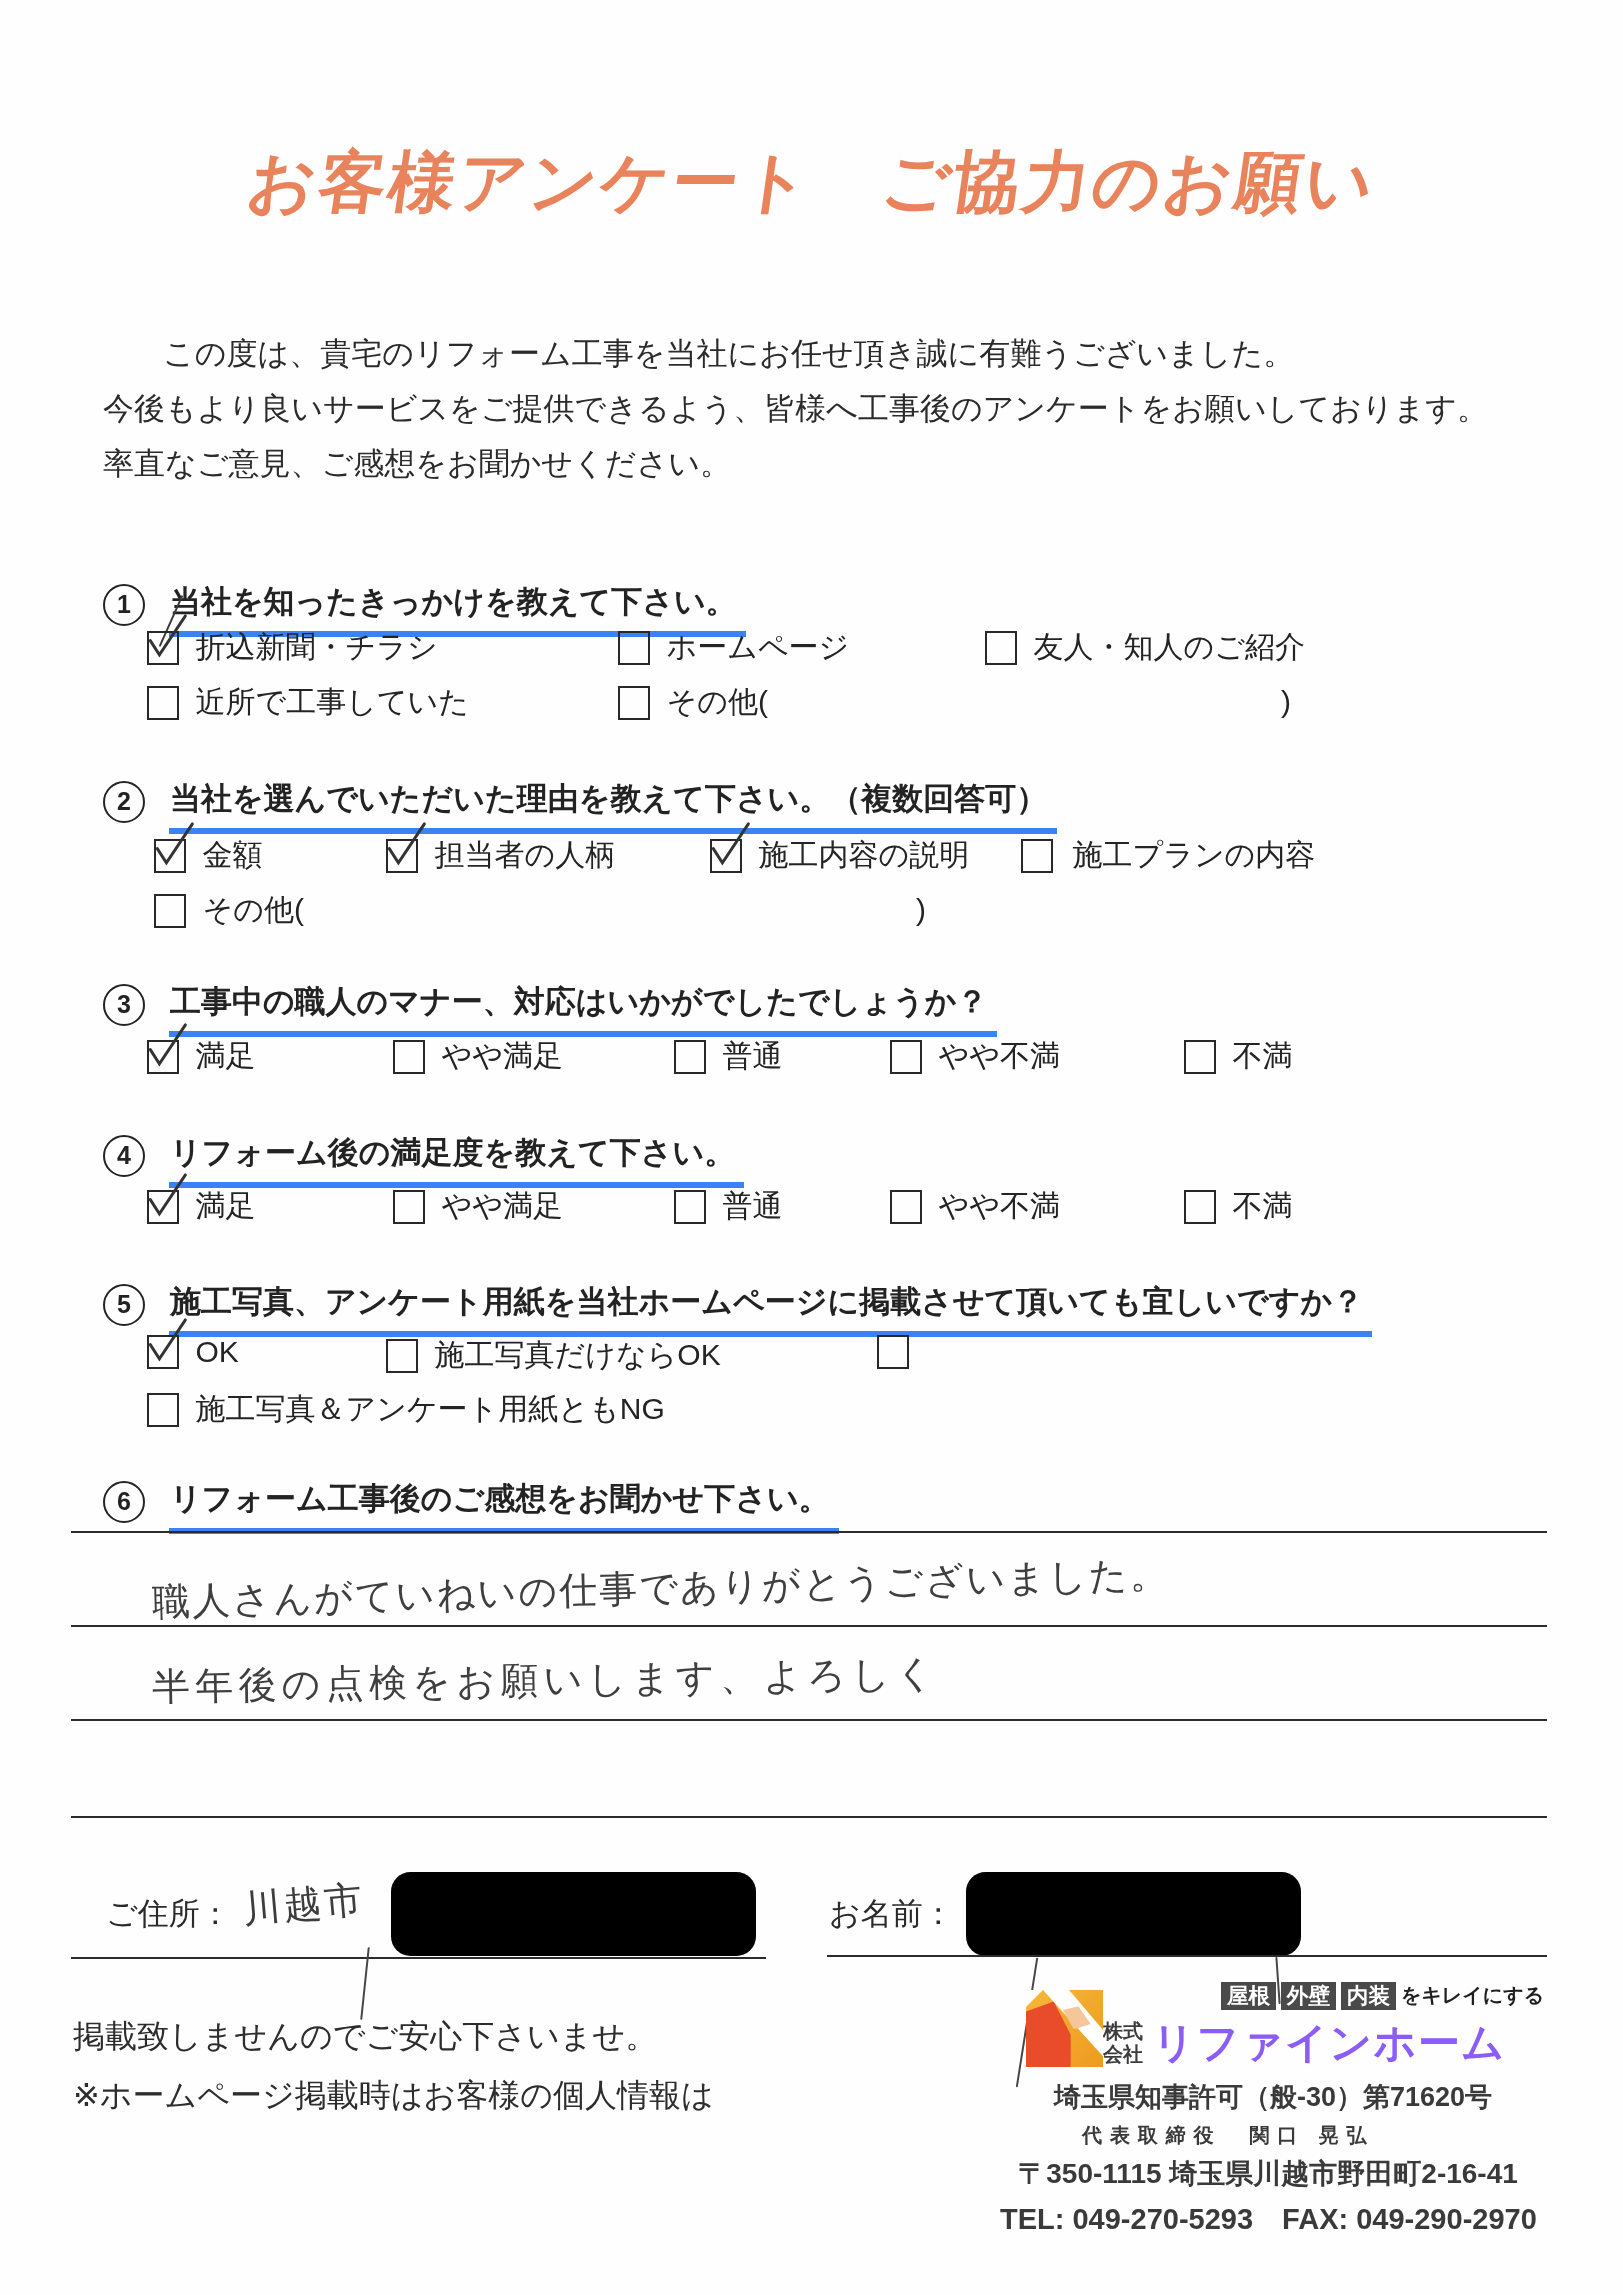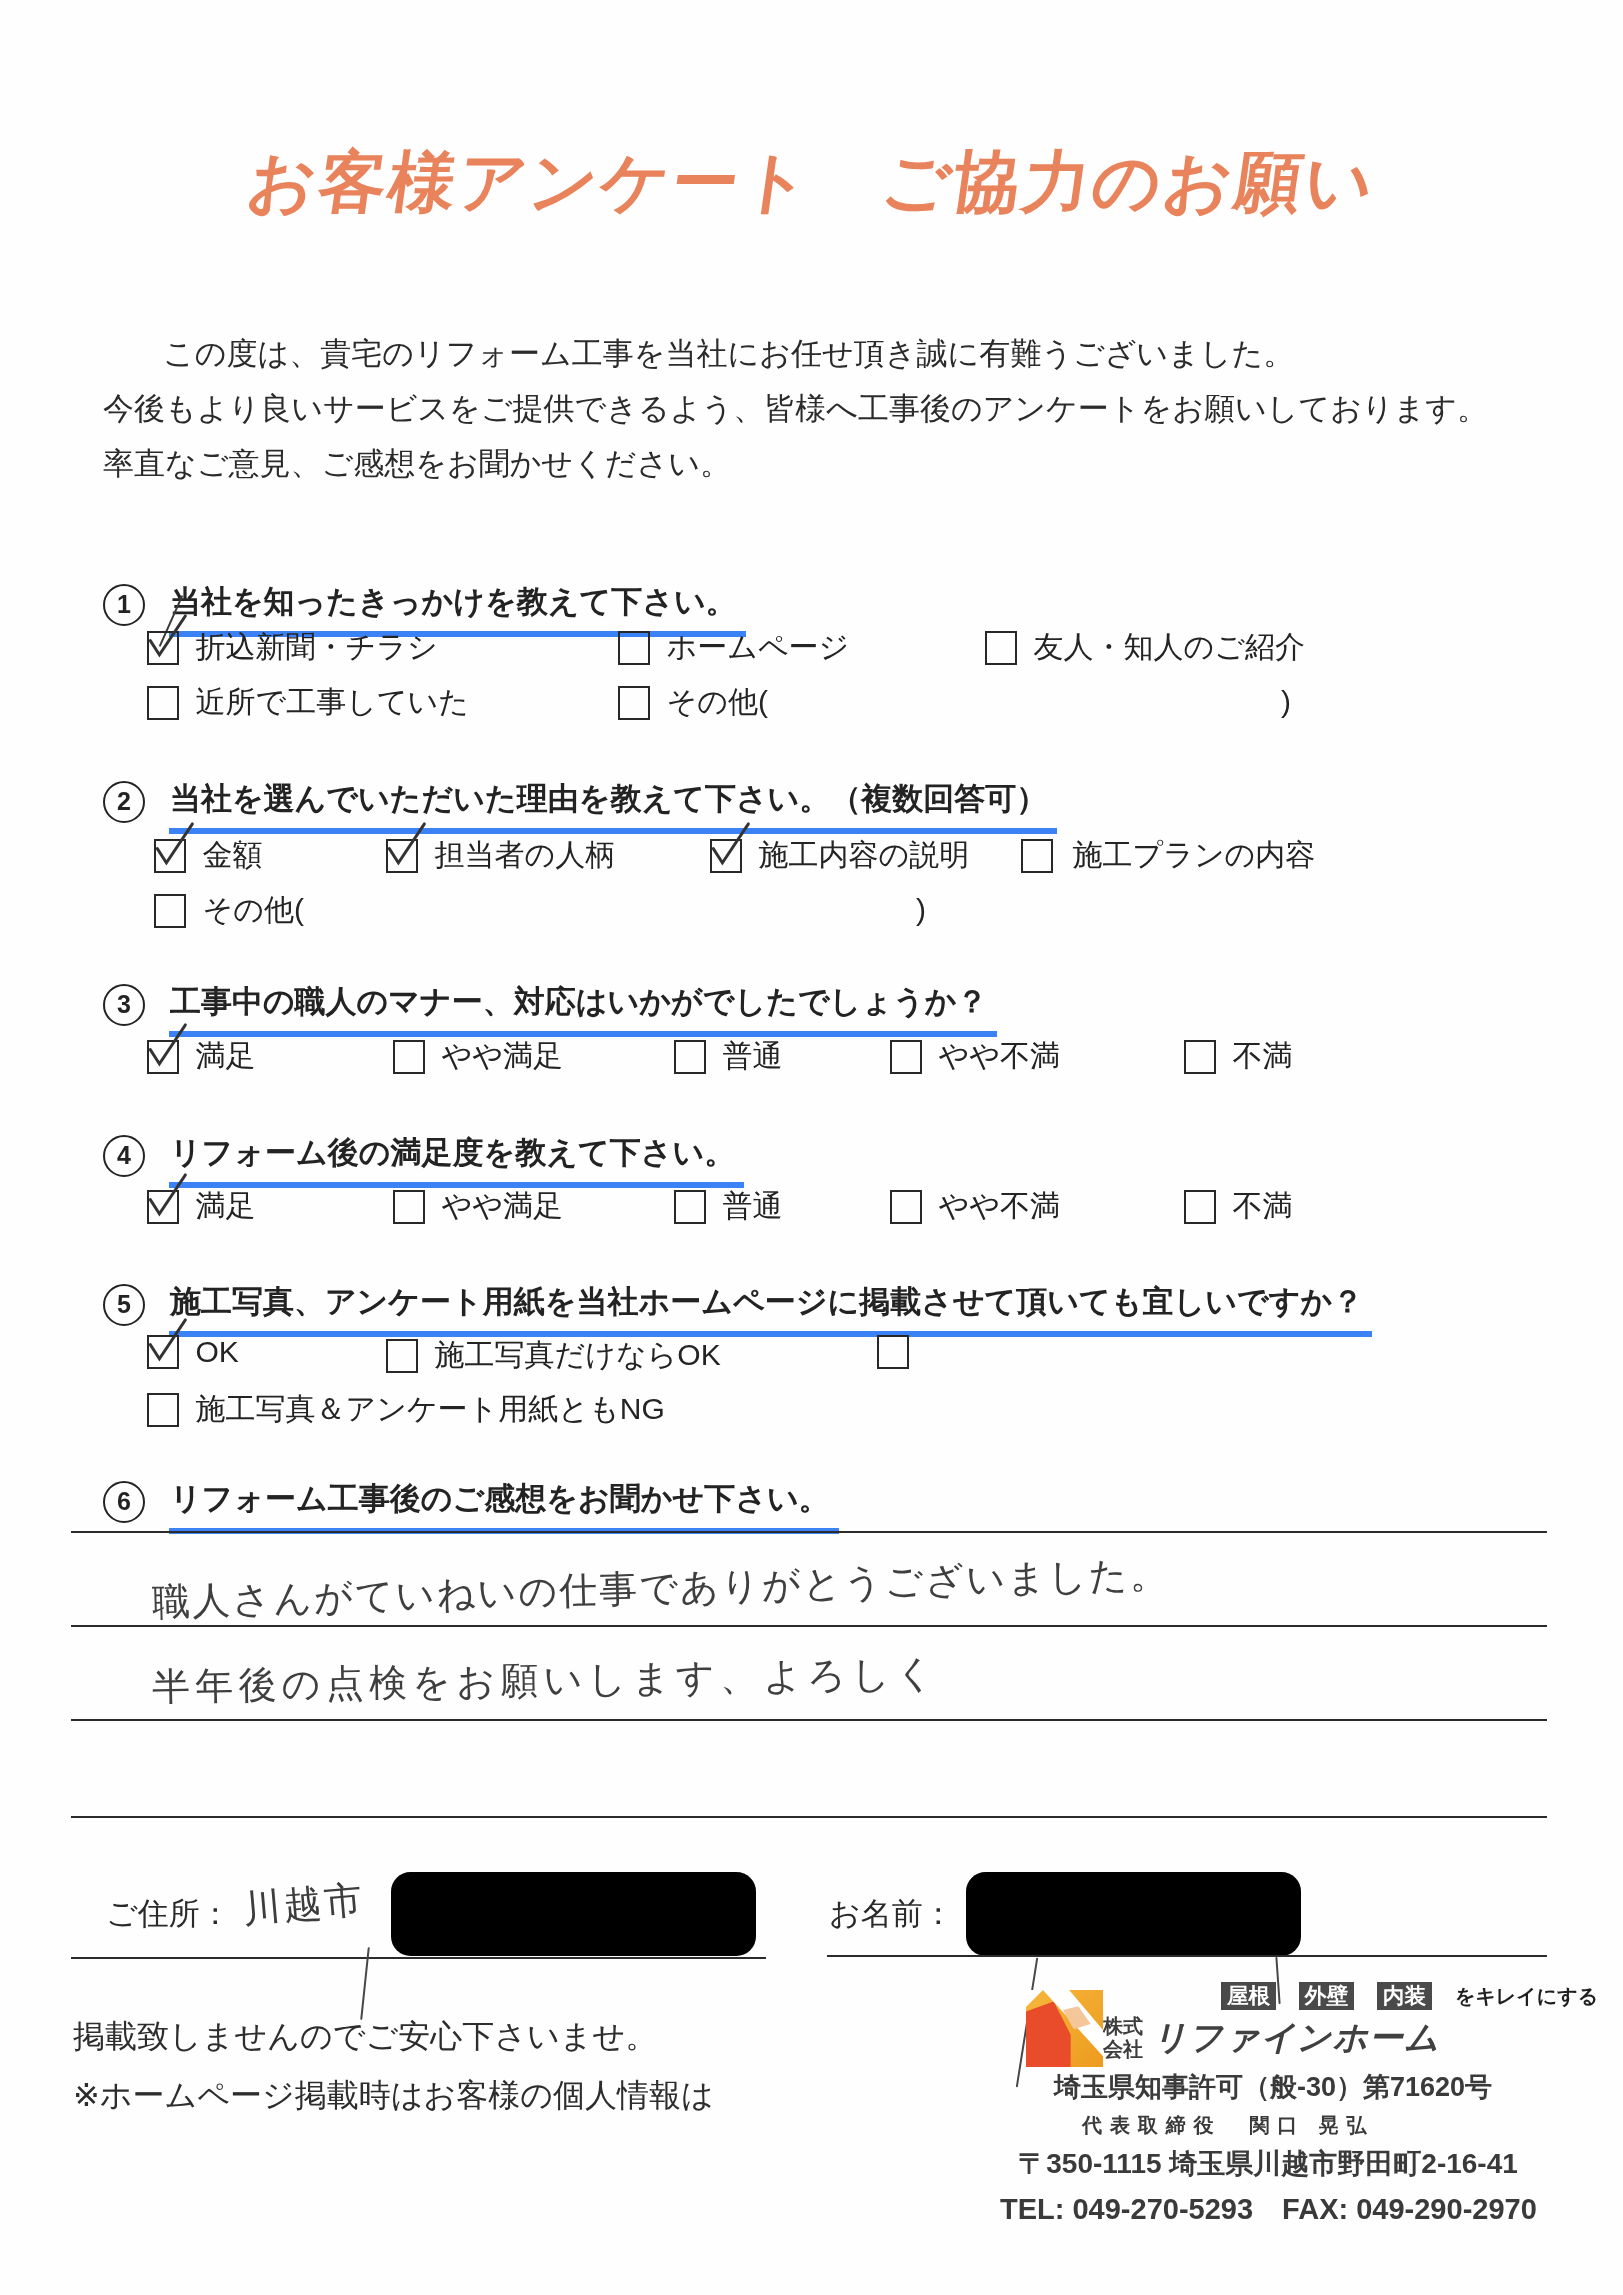--- a/index.html
+++ b/index.html
@@ -62,26 +62,26 @@
   .ul2{left:827px;top:1955px;width:720px;}
   .stroke{position:absolute;width:2px;background:#474747;border-radius:1.3px;}
   .s1{left:364px;top:1947px;height:73px;transform:rotate(6deg)}
   .s2{left:1026px;top:1957px;height:131px;transform:rotate(9deg)}
   .s3{left:1277px;top:1957px;height:47px;transform:rotate(-4deg)}
   
   .note{position:absolute;left:73px;top:2007px;font-size:32px;line-height:1.83;color:#2d2d2d;white-space:nowrap;}
   
   .company{position:absolute;left:1000px;top:1982px;width:602px;color:#3a3a3a;}
   .logo{position:absolute;left:26px;top:7.9px;width:77px;height:77px;}
-  .tagline{margin-left:221px;display:flex;align-items:center;gap:23px;font-weight:700;}
+  .tagline{margin-left:221px;display:flex;align-items:flex-start;gap:5px;font-weight:700;}
   .tagbox{background:#4a4a4a;color:#fff;font-size:21.6px;padding:3.3px 5.9px;line-height:1;}
   .tagsuffix{font-size:20px;color:#1f1f1f;}
   .cname-row{margin-left:103px;display:flex;align-items:center;margin-top:5.2px;}
   .cprefix{display:flex;flex-direction:column;font-size:20px;font-weight:700;line-height:1.15;margin-right:9.2px;color:#3d3d3d;}
-  .cname{font-size:34px;font-weight:800;letter-spacing:1.3px;color:#404040;white-space:nowrap;font-style:italic;}
+  .cname{font-size:42px;font-weight:800;letter-spacing:1.3px;color:#8b5cf6;white-space:nowrap;}
   .clicense{margin-top:7.9px;margin-left:54px;font-size:27px;font-weight:700;white-space:nowrap;}
   .cceo{margin-top:6.5px;margin-left:82px;font-size:20px;font-weight:700;letter-spacing:7.9px;white-space:nowrap;}
   .caddr{margin-top:6.5px;margin-left:18.3px;font-size:28px;font-weight:700;white-space:nowrap;}
   .ctel{margin-top:6.5px;margin-left:0;font-size:29px;font-weight:700;white-space:nowrap;}
 </style>
 </head>
 <body>
 
 <div class="page">
 

